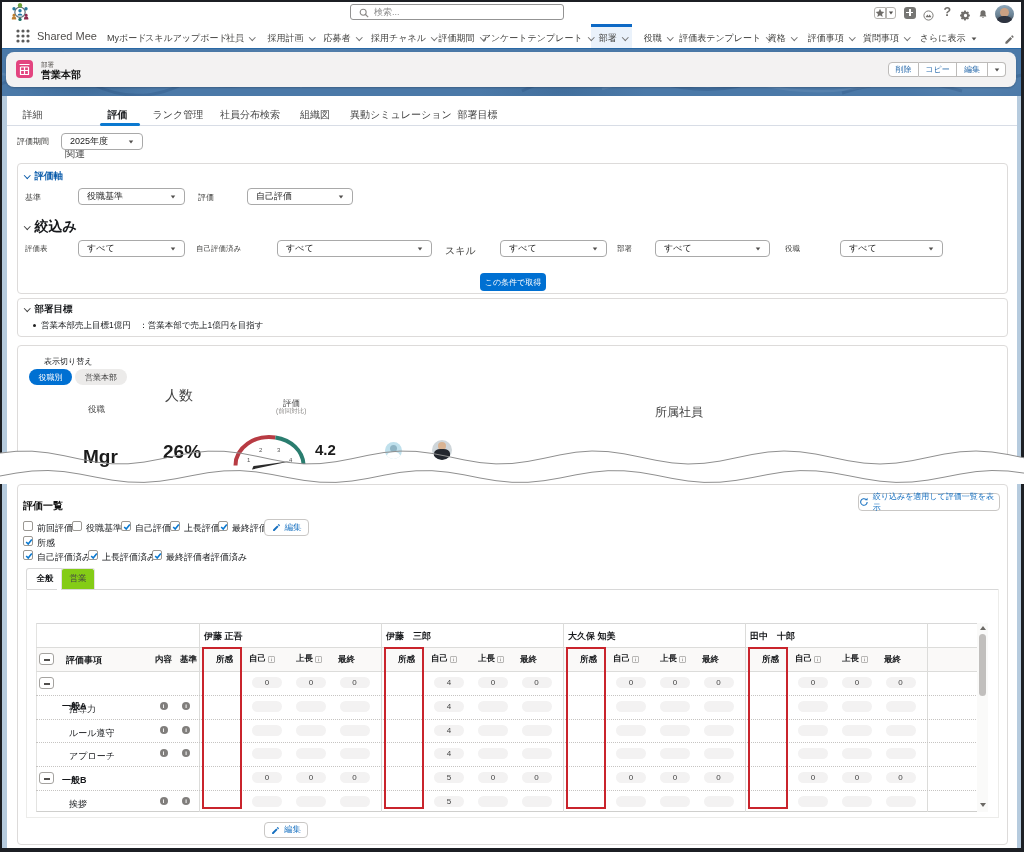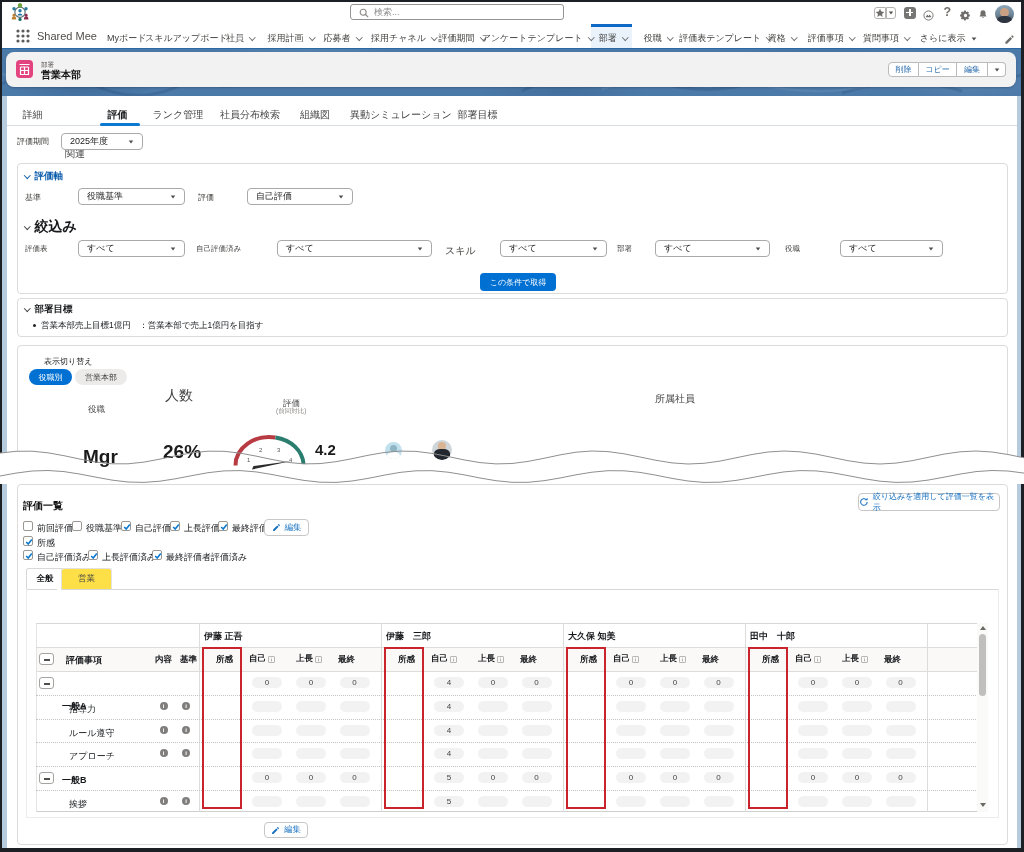--- a/index.html
+++ b/index.html
@@ -249,37 +249,37 @@
     <div class="lbl" style="left:617px;top:244px;font-size:7.5px">部署</div>
     <div class="sel" style="left:655px;top:240px;width:115px">
       <span>すべて</span>
       <span class="ct" style="transform:scale(.75)"></span>
     </div>
     <div class="lbl" style="left:785px;top:244px;font-size:7.5px">役職</div>
     <div class="sel" style="left:840px;top:240px;width:103px">
       <span>すべて</span>
       <span class="ct" style="transform:scale(.75)"></span>
     </div>
-    <div class="ab f" style="left:480px;top:273px;width:76px;height:18px;background:#0070d2;border-radius:4px;justify-content:center;color:#fff;font-size:8px">この条件で取得</div>
+    <div class="ab f" style="left:480px;top:273px;width:66px;height:18px;background:#0070d2;border-radius:4px;justify-content:center;color:#fff;font-size:8px">この条件で取得</div>
     <div class="card" style="top:298px;height:39px"></div>
     <div class="ab f" style="left:25px;top:303px;gap:5px">
       <span class="cv" style="border-color:#444"></span>
       <span style="font-size:9.5px;color:#16181b;font-weight:bold">部署目標</span>
     </div>
     <div class="ab" style="left:33px;top:324px;width:3px;height:3px;border-radius:50%;background:#222"></div>
     <div class="ab" style="left:41px;top:320px;font-size:8.5px;color:#16181b">営業本部売上目標1億円　：営業本部で売上1億円を目指す</div>
     <div class="card" style="top:345px;height:125px;z-index:1"></div>
     <div class="ab" style="left:44px;top:356px;font-size:8px;color:#16181b;z-index:2">表示切り替え</div>
     <div class="ab f" style="left:29px;top:369px;width:43px;height:16px;background:#0070d2;border-radius:8px;justify-content:center;color:#fff;font-size:8px;z-index:2">役職別</div>
     <div class="ab f" style="left:75px;top:369px;width:52px;height:16px;background:#ecebea;border-radius:8px;justify-content:center;color:#444;font-size:8px;z-index:2">営業本部</div>
     <div class="ab" style="left:88px;top:404px;font-size:8.5px;color:#444;z-index:2">役職</div>
     <div class="ab" style="left:165px;top:387px;font-size:14px;color:#444;z-index:2">人数</div>
     <div class="ab" style="left:283px;top:398px;font-size:8.5px;color:#444;z-index:2">評価</div>
     <div class="ab" style="left:276px;top:407px;font-size:6.5px;color:#8c8a88;z-index:2">(前回対比)</div>
-    <div class="ab" style="left:655px;top:392px;font-size:10px;color:#444;z-index:2">所属社員</div>
+    <div class="ab" style="left:655px;top:404px;font-size:12px;color:#444;z-index:2">所属社員</div>
     <div class="ab" style="left:83px;top:446px;font-size:19px;font-weight:bold;color:#1b1b1b;z-index:6">Mgr</div>
     <div class="ab" style="left:163px;top:441px;font-size:19px;font-weight:bold;color:#1b1b1b;z-index:6">26%</div>
     <svg class="ab" style="left:228px;top:430px;z-index:6" width="94" height="46" viewBox="228 430 94 46">
 <path d="M235.5,465.5 A34,28.5 0 0 1 275.4,437.4" fill="none" stroke="#b83b43" stroke-width="4"></path>
 <path d="M275.4,437.4 A34,28.5 0 0 1 303.5,464.0" fill="none" stroke="#2a7d6f" stroke-width="4"></path>
 <text x="247" y="462" font-size="6" fill="#555">1</text>
 <text x="259" y="452" font-size="6" fill="#555">2</text>
 <text x="277" y="452" font-size="6" fill="#555">3</text>
 <text x="289" y="462" font-size="6" fill="#555">4</text>
 <polygon points="252,469.5 291.5,461 253.5,466 252,469.5" fill="#2b2b2b"></polygon>
@@ -348,21 +348,21 @@
     <svg class="ab" style="z-index:9;left:89.5px;top:551.5px" width="8" height="8" viewBox="0 0 10 10">
       <polyline points="1.5,5 4,7.5 8.5,2" fill="none" stroke="#0b79d0" stroke-width="2"></polyline>
     </svg>
     <div class="cbt" style="z-index:9;left:102px;top:551px">上長評価済み</div>
     <div class="cb" style="z-index:9;left:152px;top:550px;border-color:#9b9893"></div>
     <svg class="ab" style="z-index:9;left:153.5px;top:551.5px" width="8" height="8" viewBox="0 0 10 10">
       <polyline points="1.5,5 4,7.5 8.5,2" fill="none" stroke="#0b79d0" stroke-width="2"></polyline>
     </svg>
     <div class="cbt" style="z-index:9;left:166px;top:551px">最終評価者評価済み</div>
     <div class="ab" style="z-index:9;left:26px;top:568px;width:38px;height:21px;background:#fff;border:1px solid #d8d8d8;border-bottom:none;border-radius:3px 3px 0 0;display:flex;align-items:center;justify-content:center;font-size:8.5px;font-weight:bold;color:#16181b">全般</div>
-    <div class="ab" style="z-index:9;left:61px;top:568px;width:51px;height:21px;background:#fde047;border:1px solid #e3e2e1;border-bottom:none;border-radius:3px 3px 0 0;display:flex;align-items:center;justify-content:center;font-size:8.5px;color:#444">営業</div>
+    <div class="ab" style="z-index:9;left:61px;top:568px;width:34px;height:21px;background:#84cc16;border:1px solid #e3e2e1;border-bottom:none;border-radius:3px 3px 0 0;display:flex;align-items:center;justify-content:center;font-size:8.5px;color:#444">営業</div>
     <div class="ab" style="z-index:9;left:26px;top:589px;width:973px;height:1px;background:#d8d8d8"></div>
     <div class="ab" style="z-index:9;left:57px;top:589px;width:4px;height:1px;background:#fff"></div>
     <div class="ab" style="z-index:9;left:26px;top:589px;width:973px;height:229px;border:1px solid #ececea;border-top:none"></div>
 <div class="ab" style="z-index:10;left:36px;top:623px;width:952px;height:189px;border:1px solid #e3e3e1;border-top:1px solid #d8d8d8;border-bottom:1px solid #cfcfcd;overflow:hidden"></div>
     <div class="ab" style="z-index:10;left:37px;top:648px;width:950px;height:23px;background:#faf9f8"></div>
     <div class="vline" style="z-index:10;left:199px;top:623px;height:189px"></div>
     <div class="vline" style="z-index:10;left:381px;top:623px;height:189px"></div>
     <div class="vline" style="z-index:10;left:563px;top:623px;height:189px"></div>
     <div class="vline" style="z-index:10;left:745px;top:623px;height:189px"></div>
     <div class="vline" style="z-index:10;left:927px;top:623px;height:189px"></div>

